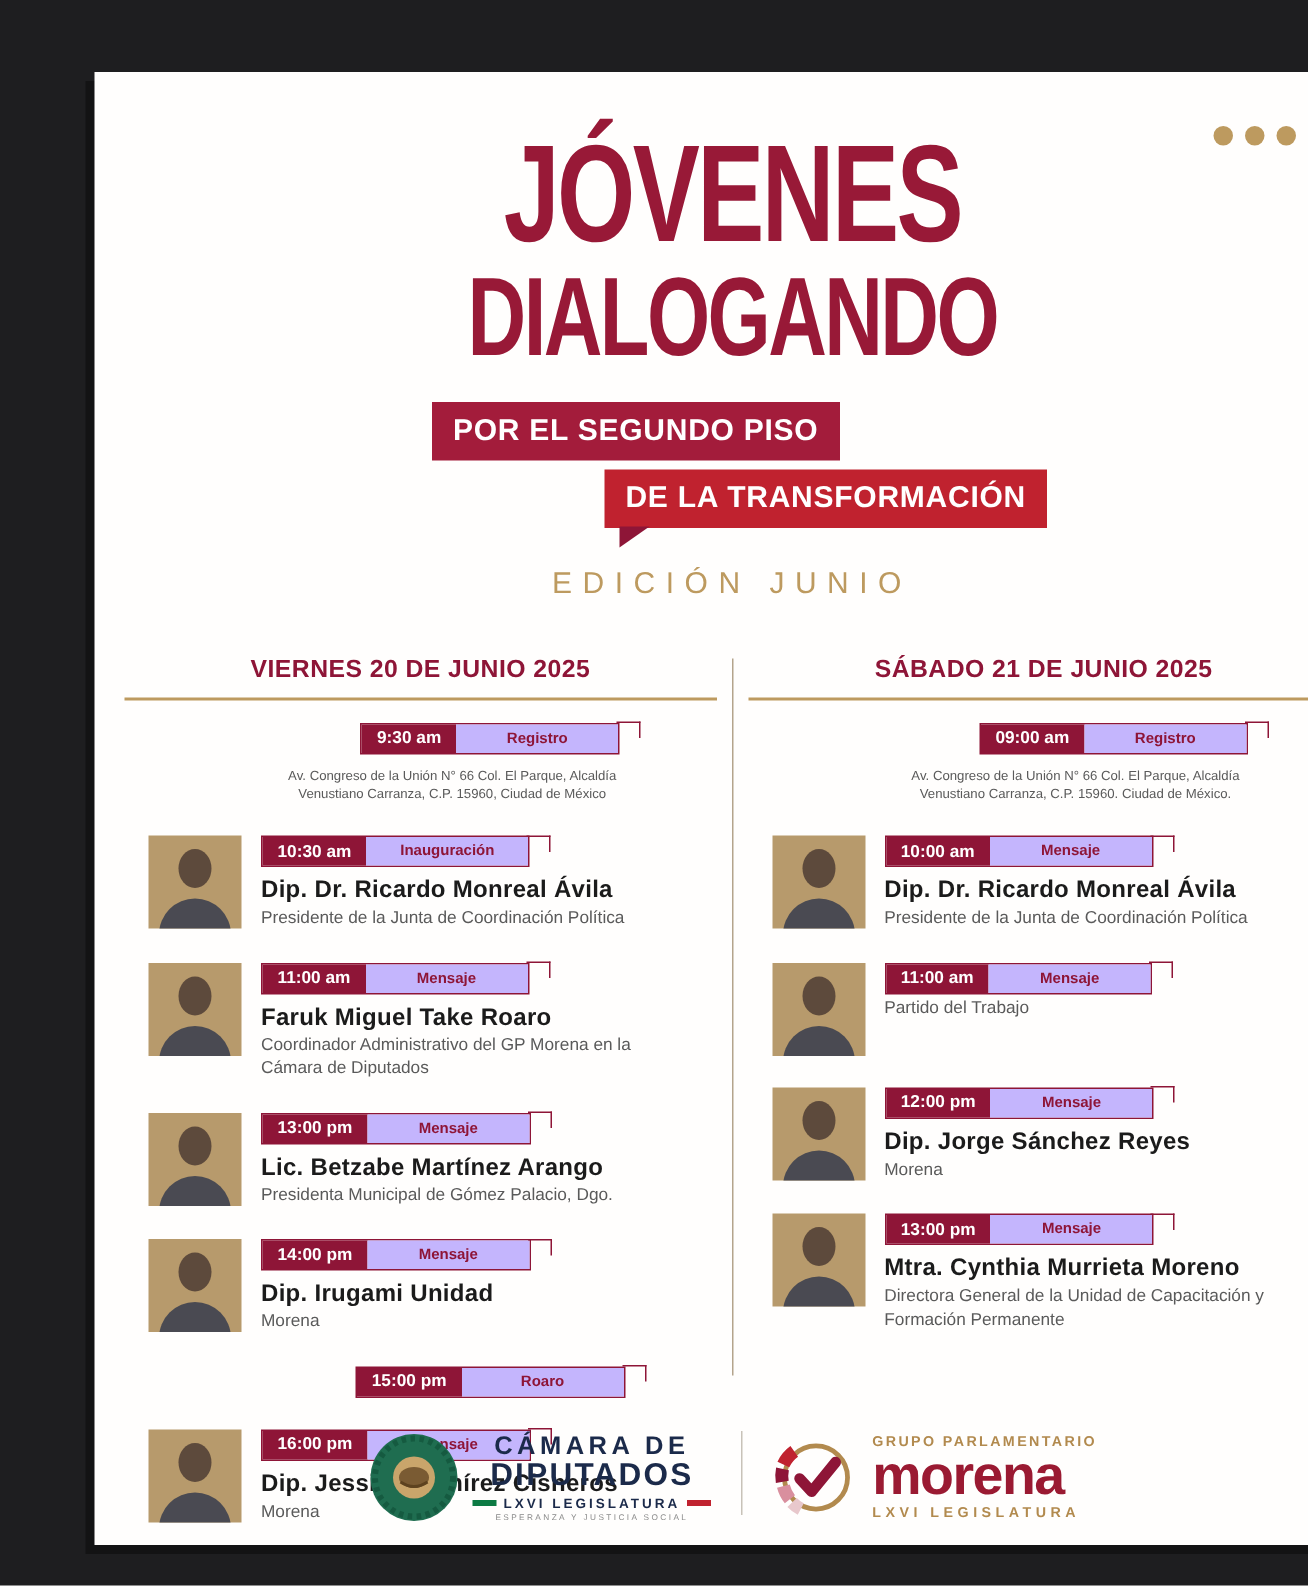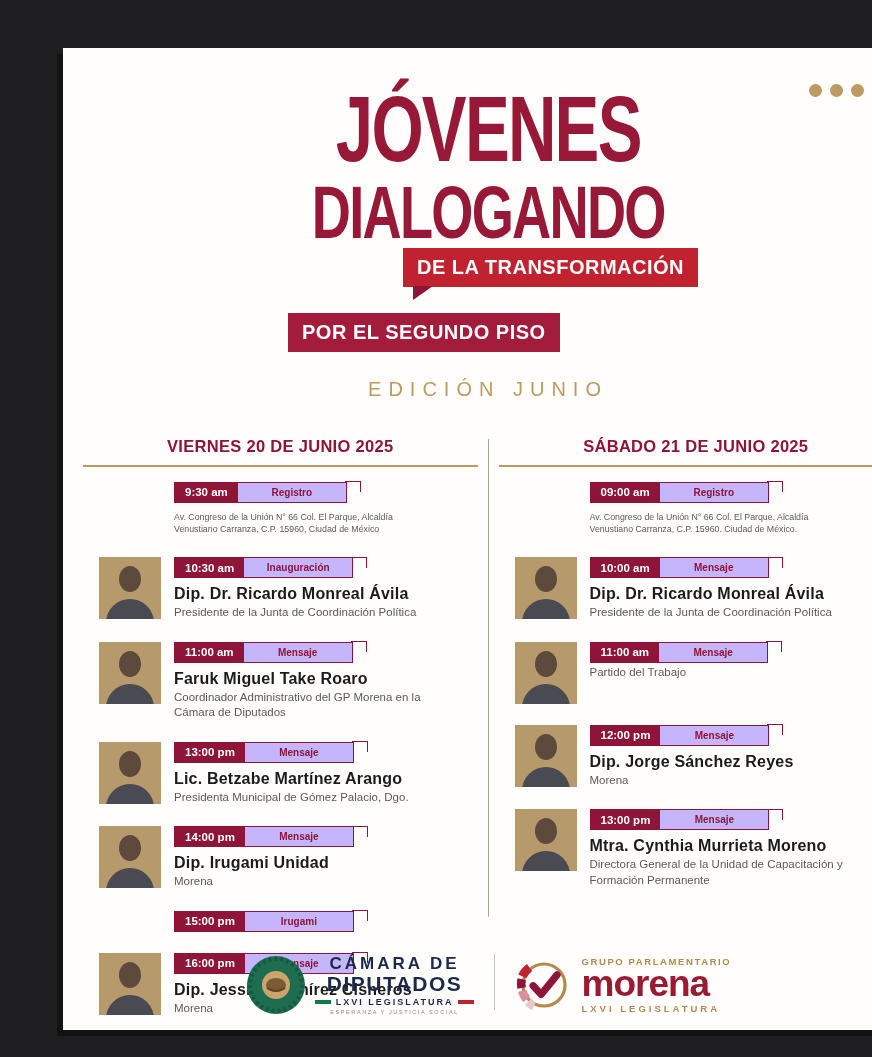--- a/index.html
+++ b/index.html
@@ -63,21 +63,21 @@
     position:relative; overflow:hidden; margin-right:13px;
   }
   .photo .head {
     position:absolute; top:9px; left:50%; transform:translateX(-50%);
     width:22px; height:26px; border-radius:50%; background:#5d4a3c;
   }
   .photo .body {
     position:absolute; bottom:-6px; left:50%; transform:translateX(-50%);
     width:48px; height:26px; border-radius:24px 24px 0 0; background:#4a4a52;
   }
-  .event.no-photo { padding-left:93px; }
+  .event.no-photo { padding-left:93px;text-align:center; }
   .event-body { flex:1 1 auto; min-width:0; }
 
   .chip { display:inline-flex; position:relative; border:1.5px solid #8e1537; height:21px; }
   .chip-time {
     background:#8e1537; color:#fff; font-weight:bold; font-size:11.5px;
     padding:0 10px; display:flex; align-items:center; white-space:nowrap;
   }
   .chip-label {
     color:#8e1537; font-weight:bold; font-size:10px;
     min-width:108px; display:flex; align-items:center; justify-content:center;
@@ -125,22 +125,22 @@
   <div class="dots">
     <span></span>
     <span></span>
     <span></span>
     <span></span>
   </div>
 
   <div class="title-block">
     <div class="title-line l1">JÓVENES</div>
     <div class="title-line l2">DIALOGANDO</div>
+    <div class="ribbon ribbon1">POR EL SEGUNDO PISO</div>
     <div class="ribbon ribbon2">DE LA TRANSFORMACIÓN</div>
-    <div class="ribbon ribbon1">POR EL SEGUNDO PISO</div>
   </div>
 
   <div class="edition">EDICIÓN JUNIO</div>
 
   <div class="schedule">
     <div class="col">
       <div class="col-header">VIERNES 20 DE JUNIO 2025</div>
       <div class="col-rule"></div>
       <div class="events" id="col-0-events">
           <div class="event no-photo">
@@ -185,21 +185,21 @@
               <span class="body"></span>
             </div>
             <div class="event-body"><div class="chip">
                 <span class="chip-time">14:00 pm</span>
                 <span class="chip-label">Mensaje</span>
               </div><div class="speaker-name">Dip. Irugami Unidad</div><div class="speaker-role">Morena</div></div>
           </div>
           <div class="event no-photo">
             <div class="event-body"><div class="chip">
                 <span class="chip-time">15:00 pm</span>
-                <span class="chip-label">Irugami</span>
+                <span class="chip-label">Roaro</span>
               </div></div>
           </div>
           <div class="event">
             <div class="photo">
               <span class="head"></span>
               <span class="body"></span>
             </div>
             <div class="event-body"><div class="chip">
                 <span class="chip-time">16:00 pm</span>
                 <span class="chip-label">Mensaje</span>

